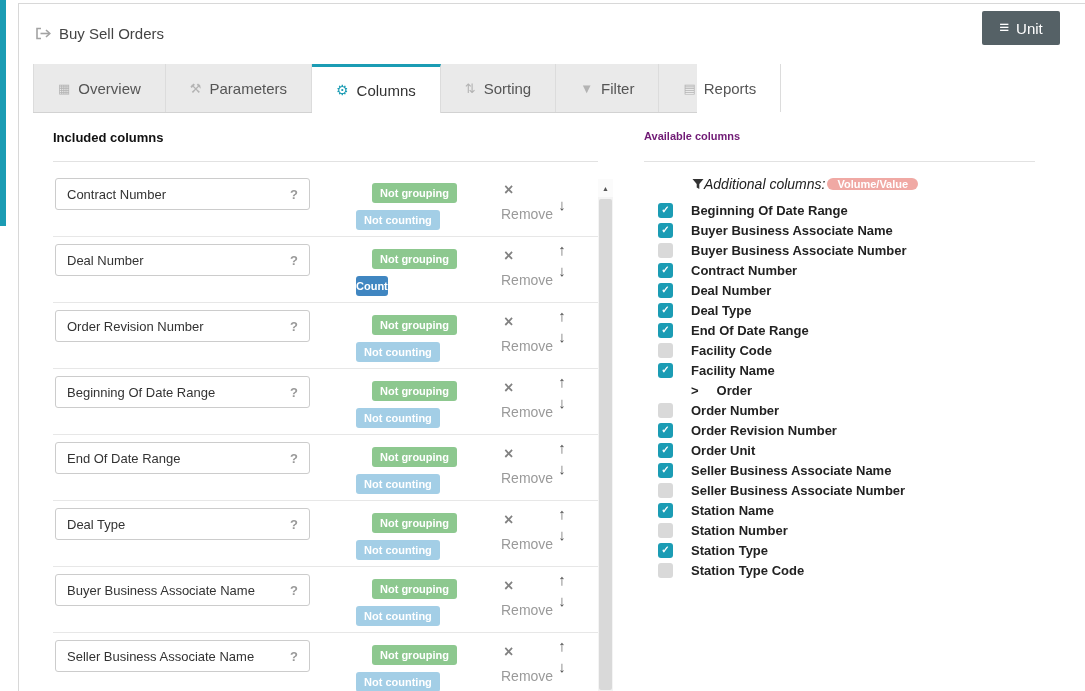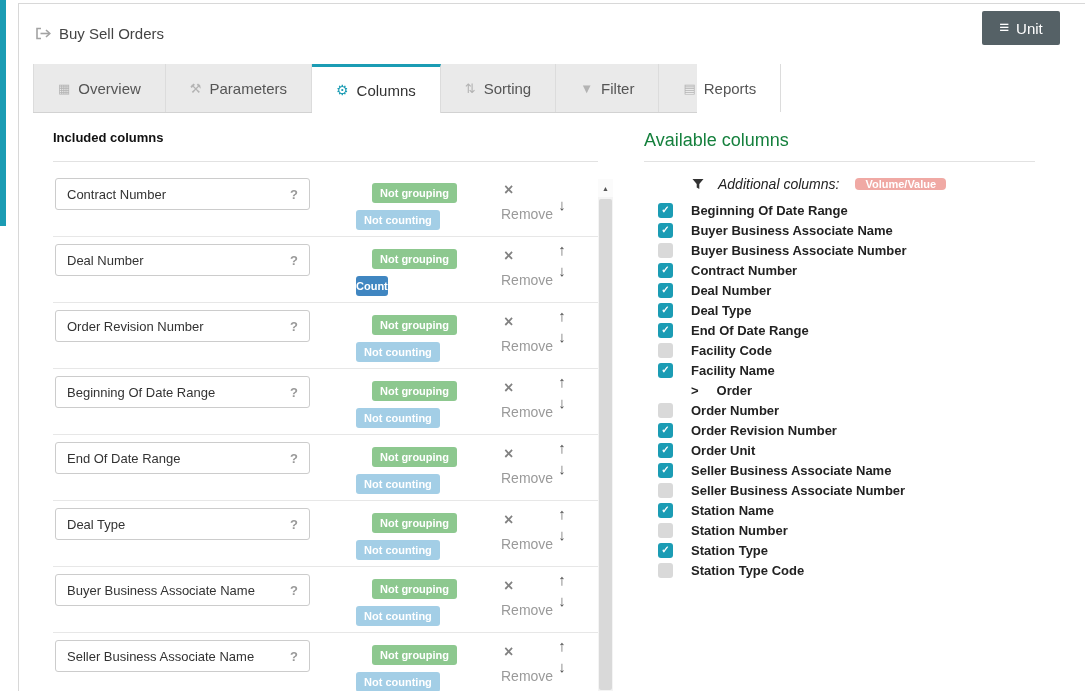--- a/index.html
+++ b/index.html
@@ -40,21 +40,21 @@
   }
   .tab:first-child{border-left:1px solid #dcdcdc;}
   .tab-icon{font-size:13px;color:#b3b3b3;line-height:1;}
   .tab.active{
     background:#fff;border-top:3px solid var(--teal);height:49px;
     margin-bottom:-1px;color:#333;
   }
   .tab.active .tab-icon{color:var(--teal);font-size:14px;}
   
   .inc-heading{position:absolute;left:34px;top:126px;font-size:13px;font-weight:bold;color:#111;}
-  .av-heading{position:absolute;left:625px;top:126px;font-size:18px;font-weight:normal;color:#15803d;}
+  .av-heading{position:absolute;left:625px;top:126px;font-size:11px;font-weight:bold;color:#701a75;}
   
   .inc-list{position:absolute;left:34px;top:157px;width:545px;height:531px;border-top:1px solid #e2e2e2;overflow:hidden;}
   .inc-rows{margin-top:9px;}
   .inc-row{position:relative;height:66px;border-bottom:1px solid #e7e7e7;}
   .inc-input{
     position:absolute;left:2px;top:7px;width:255px;height:32px;
     border:1px solid #ccc;border-radius:3px;background:#fff;
     display:flex;align-items:center;justify-content:space-between;
     padding:0 11px;cursor:text;
   }
@@ -74,26 +74,26 @@
   .arrow-col{position:absolute;left:498px;top:4px;width:22px;text-align:center;}
   .arrow{display:block;font-size:15px;font-weight:bold;color:#555;line-height:18px;cursor:pointer;}
   .arrow + .arrow{margin-top:3px;}
   .inc-row.no-up .arrow-up{visibility:hidden;}
   
   .scrollbar{position:absolute;left:579px;top:175px;width:15px;height:513px;background:#f4f4f4;cursor:pointer;}
   .sb-btn{height:18px;background:#fbfbfb;display:flex;align-items:center;justify-content:center;font-size:7px;color:#555;}
   .sb-thumb{position:absolute;left:1px;right:1px;top:20px;bottom:2px;background:#d9d9d9;border-radius:2px;}
   
   .av-border{position:absolute;left:625px;top:157px;width:391px;border-top:1px solid #e2e2e2;}
-  .av-filter{position:absolute;left:673px;top:172px;display:flex;align-items:center;gap:14px;cursor:pointer;}
+  .av-filter{position:absolute;left:673px;top:172px;display:flex;align-items:center;gap:0;cursor:pointer;}
   .filter-icon-wrap{line-height:0;}
   .av-filter-label{font-style:italic;font-size:14px;color:#222;}
   .vv-badge{
     background:var(--pink);color:#fff;font-size:11px;font-weight:bold;
-    padding:0 10px;border-radius:4px;margin-left:2px;line-height:1.1;cursor:pointer;
+    padding:0 10px;border-radius:10px;margin-left:2px;line-height:1.1;cursor:pointer;
   }
   .av-list{position:absolute;left:625px;top:196px;width:430px;}
   .av-item{display:flex;align-items:center;height:20px;}
   .cb{
     width:15px;height:15px;border-radius:3px;background:#d9d9d9;margin-left:14px;
     display:flex;align-items:center;justify-content:center;cursor:pointer;flex:0 0 15px;
   }
   .cb.checked{background:var(--teal);}
   .check{color:#fff;font-size:10px;font-weight:bold;line-height:1;visibility:hidden;}
   .cb.checked .check{visibility:visible;}

